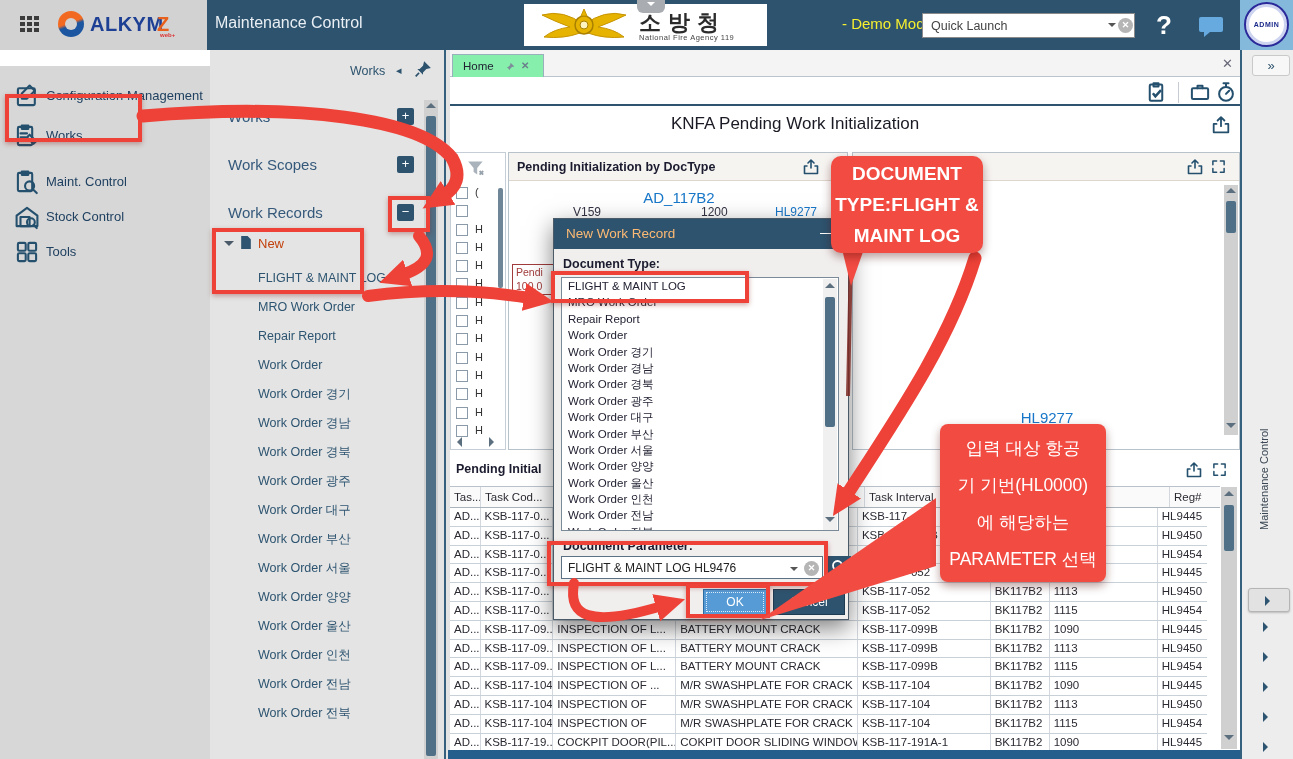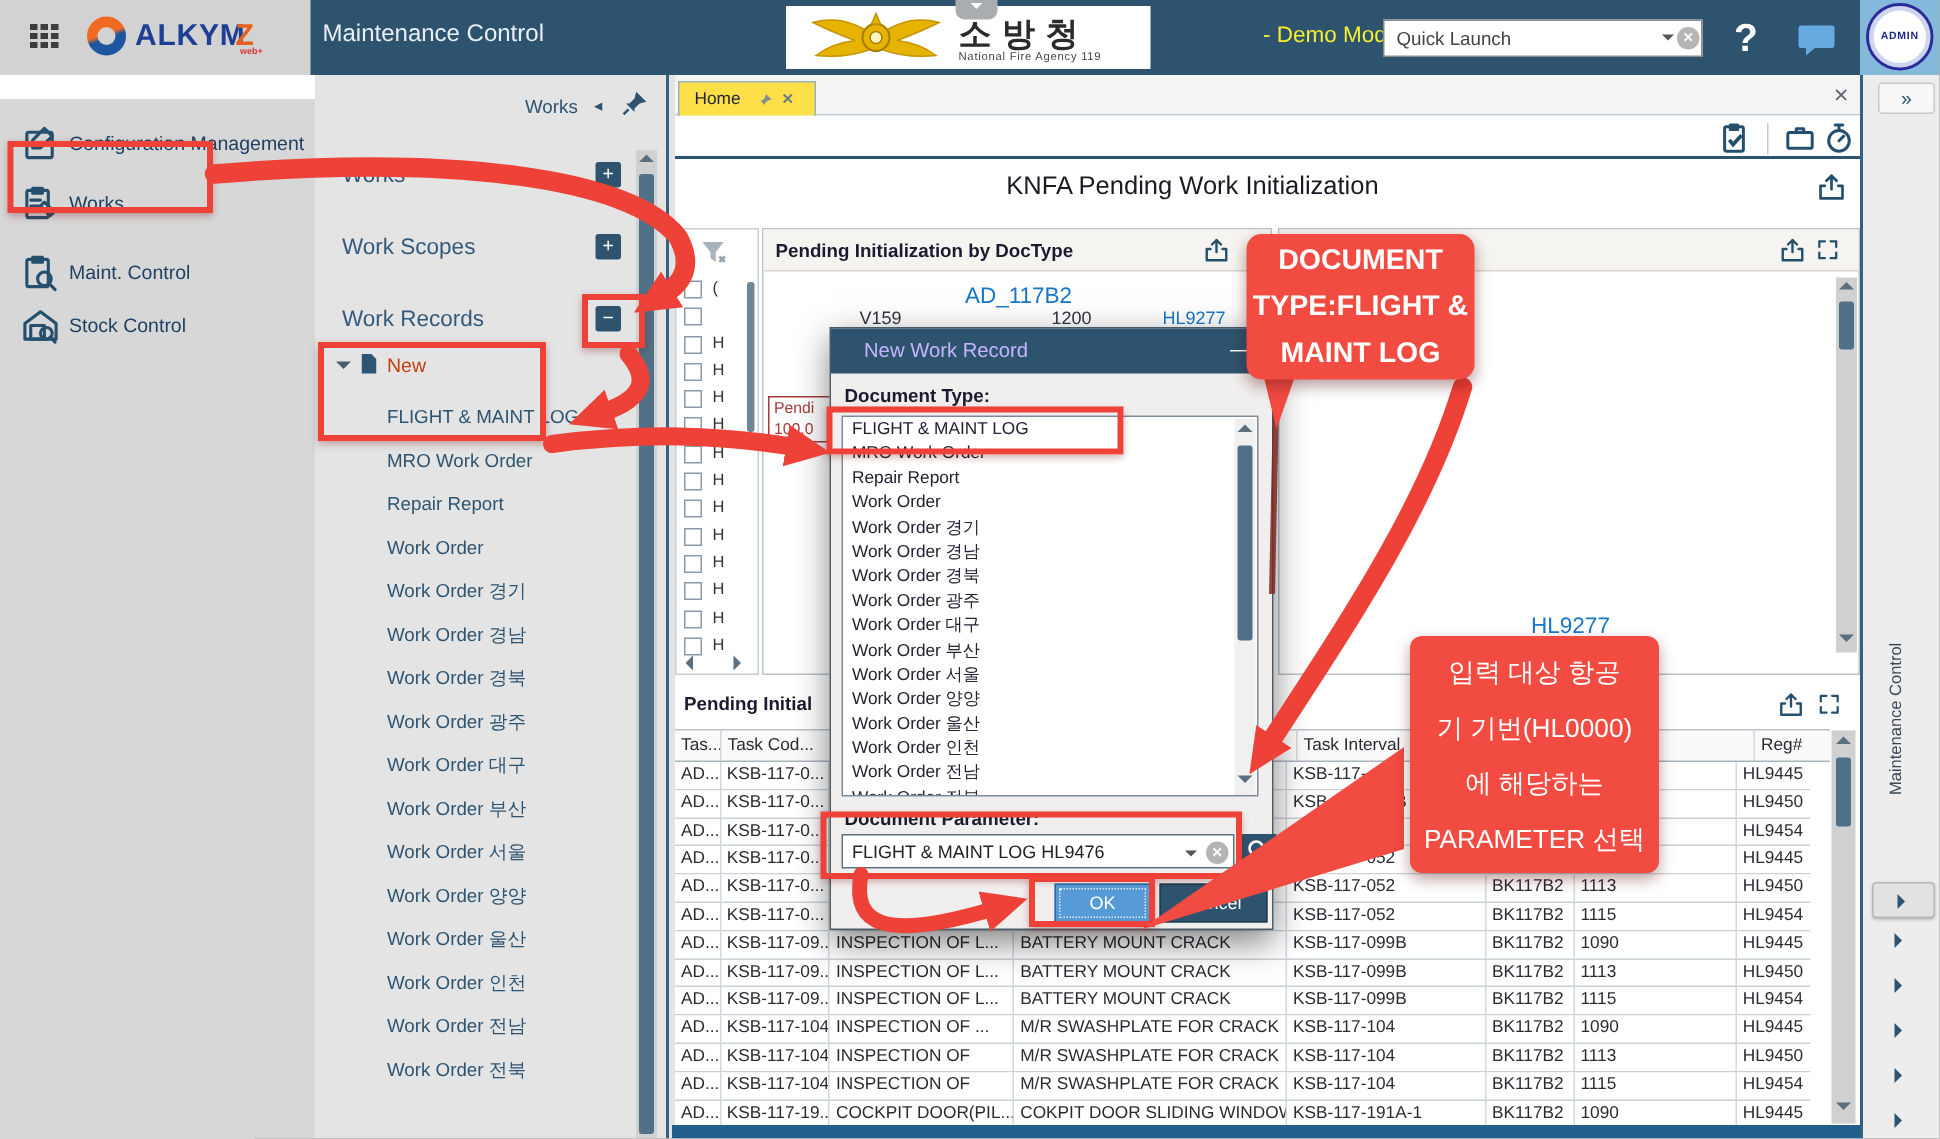--- a/index.html
+++ b/index.html
@@ -45,21 +45,21 @@
   .treenew{position:absolute;left:0;top:182px;width:240px;height:26px;}
   .caret{position:absolute;left:14px;top:9px;width:0;height:0;border:5px solid transparent;border-top-color:#4a5a68;}
   .treenew .nlbl{position:absolute;left:48px;top:4px;font-size:13px;color:#c2410c;}
   .navkids{position:absolute;left:0;top:214px;width:224px;}
   .navchild{height:29px;line-height:29px;padding-left:48px;font-size:12.5px;color:#2d5470;white-space:nowrap;}
   .vscroll{position:absolute;background:#d0d0d0;}
   .vthumb{position:absolute;background:#4f7087;border-radius:2px;}
   .mainLborder{left:444px;top:50px;width:2px;height:709px;background:#35607e;z-index:6;}
   
   .tabstrip{left:446px;top:50px;width:794px;height:27px;background:#f4f4f4;border-bottom:1px solid #b9c4cd;z-index:3;}
-  .hometab{left:452px;top:54px;width:92px;height:23px;background:#fde047;border:1px solid #9ab0bd;border-bottom:none;z-index:4;}
+  .hometab{left:452px;top:54px;width:92px;height:23px;background:#86efac;border:1px solid #9ab0bd;border-bottom:none;z-index:4;}
   .hometab span{position:absolute;left:10px;top:5px;font-size:11.5px;color:#223;}
   .toolbar{left:446px;top:77px;width:794px;height:29px;background:#fff;border-bottom:2px solid #2d536e;z-index:3;}
   .ttl{left:450px;top:114px;width:690px;text-align:center;font-size:17px;color:#1a1a24;z-index:2;}
   .panel{border:1px solid #b8c2cb;background:#fff;}
   .phead{position:absolute;left:0;top:0;right:0;height:28px;background:#f6f4f1;border-bottom:1px solid #ddd6cc;}
   .phead b{position:absolute;top:7px;font-size:12.5px;color:#1b1b2f;}
   .blue{color:#1877c9;}
   .badge{left:512px;top:264px;width:44px;height:31px;background:#fff;border:1px solid #a23c3c;color:#a23c3c;font-size:10.5px;line-height:14px;padding-left:3px;overflow:hidden;z-index:2;}
   
   .fcol{left:450px;top:152px;width:56px;height:298px;border:1px solid #c5ced6;background:#fff;z-index:2;}
@@ -85,21 +85,21 @@
   .botbar{left:448px;top:750px;width:792px;height:9px;background:#245e8c;z-index:7;}
   
   .tri{width:0;height:0;border:5px solid transparent;}
   .tri.up{border-bottom-color:#5c6f7e;border-top-width:0;}
   .tri.dn{border-top-color:#5c6f7e;border-bottom-width:0;}
   .tri.lf{border-right-color:#5c6f7e;border-left-width:0;}
   .tri.rt{border-left-color:#5c6f7e;border-right-width:0;}
   
   .modal{left:553px;top:218px;width:296px;height:402px;background:#f1efee;border:1px solid #4a5a66;box-shadow:0 8px 22px rgba(0,0,0,.5);z-index:40;}
   .mtitle{position:absolute;left:0;top:0;right:0;height:30px;background:#2d536e;}
-  .mtitle span{position:absolute;left:22px;top:7px;font-size:13.5px;color:#c4b5fd;}
+  .mtitle span{position:absolute;left:12px;top:7px;font-size:13.5px;color:#fdba74;}
   .mtitle i{position:absolute;right:14px;top:5px;font-style:normal;color:#fff;font-size:14px;}
   .mlabel{position:absolute;left:9px;font-size:12.5px;font-weight:bold;color:#1b1b2f;}
   .doclist{position:absolute;left:7px;top:58px;width:278px;height:254px;background:#fff;border:1px solid #7a8a99;overflow:hidden;}
   .dopt{height:16.4px;line-height:16px;padding-left:6px;font-size:11.5px;color:#223;white-space:nowrap;}
   .doclist .dopt:first-of-type{background:#e3e3e3;border:1px solid #b0b0b0;}
   .mscroll{position:absolute;right:1px;top:1px;width:14px;height:252px;background:#f0f0f0;}
   .combo{position:absolute;left:7px;top:337px;width:262px;height:23px;background:#fff;border:1px solid #5c7184;}
   .combo span{position:absolute;left:6px;top:4px;font-size:12px;color:#222;}
   .searchbtn{position:absolute;left:273px;top:337px;width:24px;height:23px;background:#2d536e;}
   .okbtn{position:absolute;left:149px;top:370px;width:64px;height:26px;background:#569bd5;border:1px solid #2e6da4;color:#fff;font-size:12px;text-align:center;line-height:24px;outline:1px dotted #d9ebfa;outline-offset:-4px;}
@@ -202,20 +202,29 @@
   <div class="sbitem" style="top: 134px;">
     <svg width="26" height="26" viewBox="0 0 20 20">
           <path d="M2 9 L10 3 L18 9 V17 H2 Z" class="icon-stroke"></path>
           <rect x="5" y="10" width="7" height="7" class="icon-stroke"></rect>
           <circle cx="13" cy="14" r="3" class="icon-stroke"></circle>
           <path d="M15 16 l2.5 2.5" class="icon-stroke"></path>
         </svg>
     <span>Stock Control</span>
   </div>
 
+  <div class="sbitem" style="top: 169px;">
+    <svg width="26" height="26" viewBox="0 0 20 20">
+          <rect x="3" y="3" width="6" height="6" rx="1" class="icon-stroke"></rect>
+          <rect x="11" y="3" width="6" height="6" rx="1" class="icon-stroke"></rect>
+          <rect x="3" y="11" width="6" height="6" rx="1" class="icon-stroke"></rect>
+          <rect x="11" y="11" width="6" height="6" rx="1" class="icon-stroke"></rect>
+        </svg>
+    <span>Tools</span>
+  </div>
 </div>
 
   <div class="abs navpanel">
     <span class="navhead">Works</span>
     <span class="abs" style="left:186px;top:14px;font-size:11px;color:#2d536e;">◂</span>
     <svg class="abs" style="left:204px;top:10px;" width="18" height="18" viewBox="0 0 16 16">
       <path d="M9 1 L15 7 L11 8 L8 11 L8 13 L3 8 L5 8 L8 5 Z" fill="#2d536e"></path>
       <path d="M4.5 11.5 L1.5 14.5" stroke="#2d536e" stroke-width="1.5"></path>
     </svg>
     <div class="navsecs" id="navSections">

